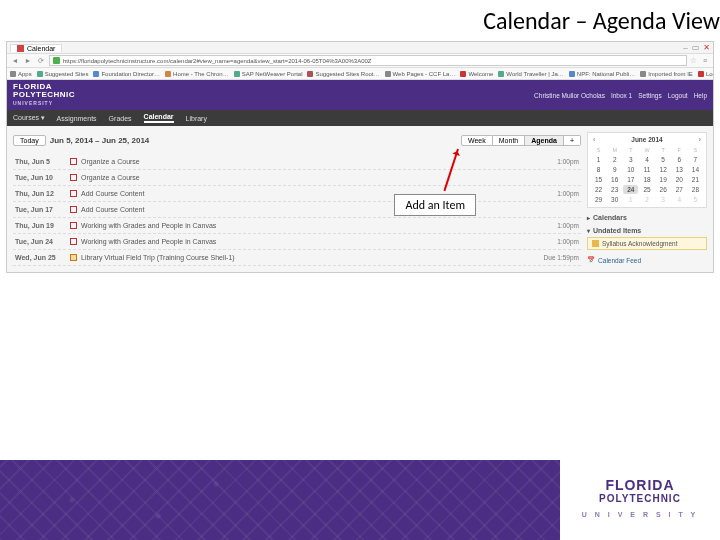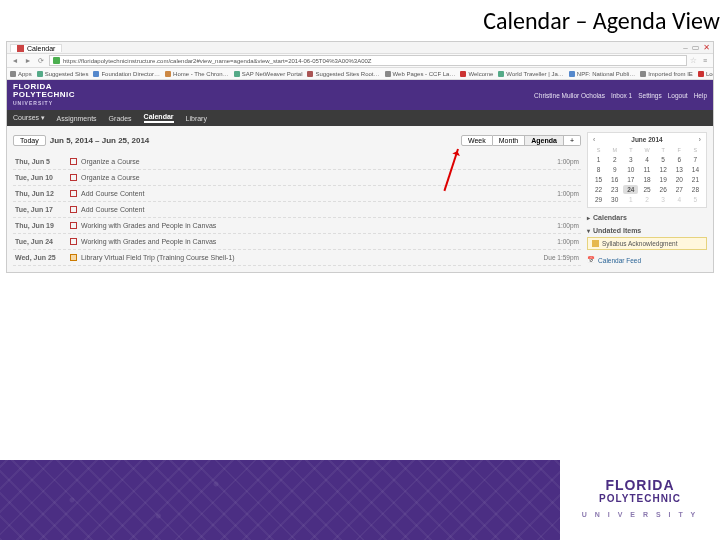--- a/index.html
+++ b/index.html
@@ -195,20 +195,21 @@
           <button class="today-btn">Today</button>
           <span class="range">Jun 5, 2014 – Jun 25, 2014</span>
           <div class="view-tabs" id="view-tabs">
               <div class="vtab">Week</div>
               <div class="vtab">Month</div>
               <div class="vtab sel">Agenda</div>
               <div class="vtab plus">+</div>
             </div>
         </div>
         <div class="arrow"></div>
+        <div class="callout">Add an Item</div>
         <div class="agenda" id="agenda">
             <div class="day">
               <div class="date">Thu, Jun 5</div>
               <div class="evt">
                 <span class="evt-icon "></span>
                 <span>Organize a Course</span>
               </div>
               <div class="time">1:00pm</div>
             </div>
             <div class="day">

